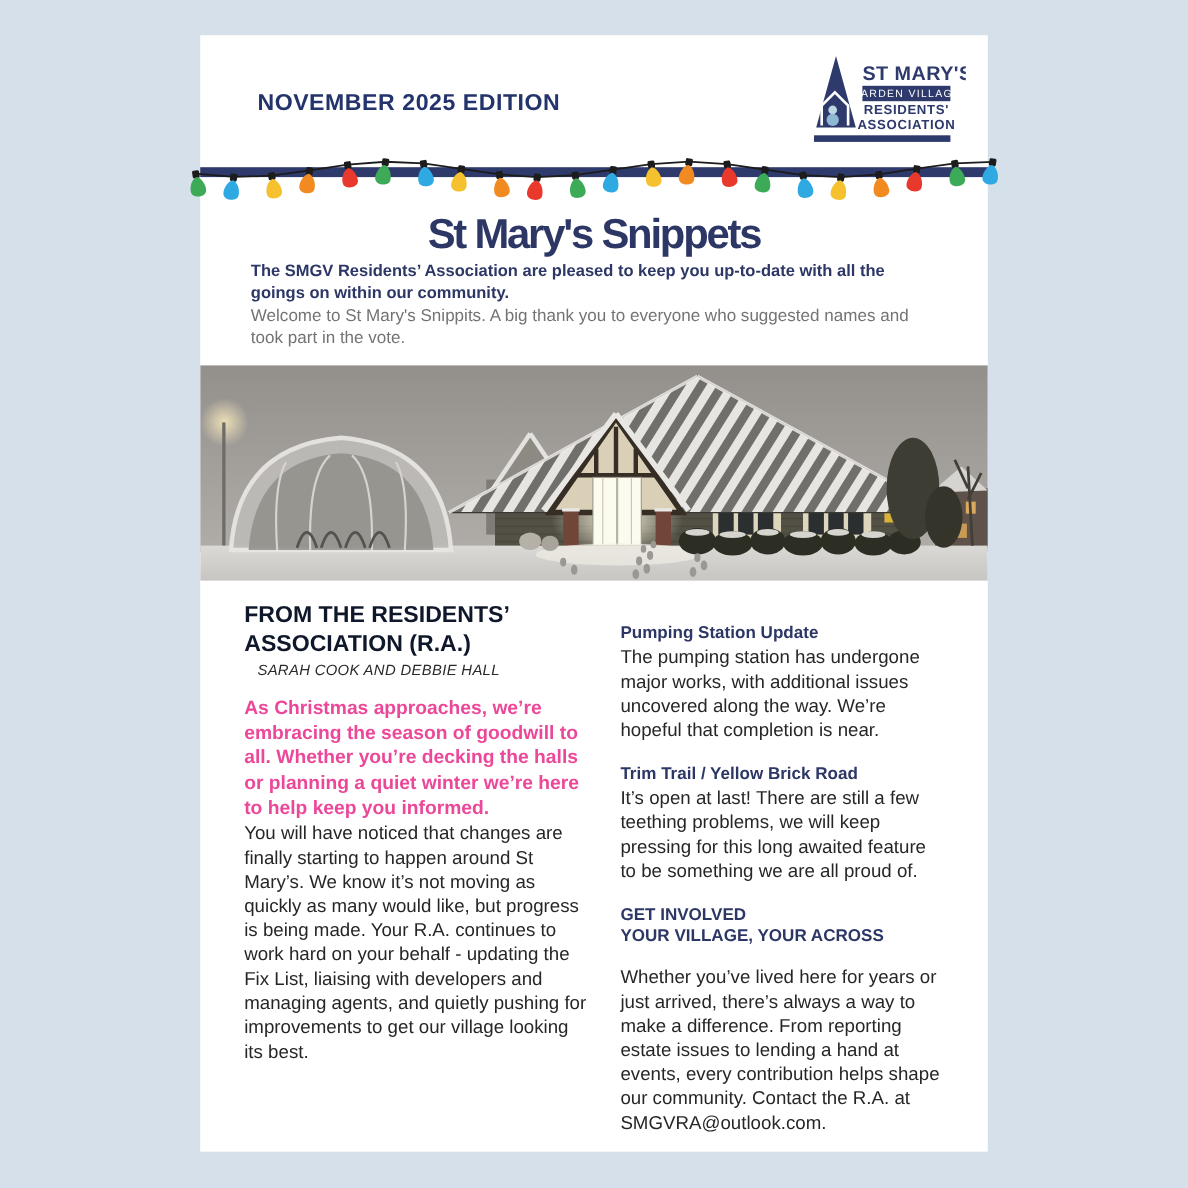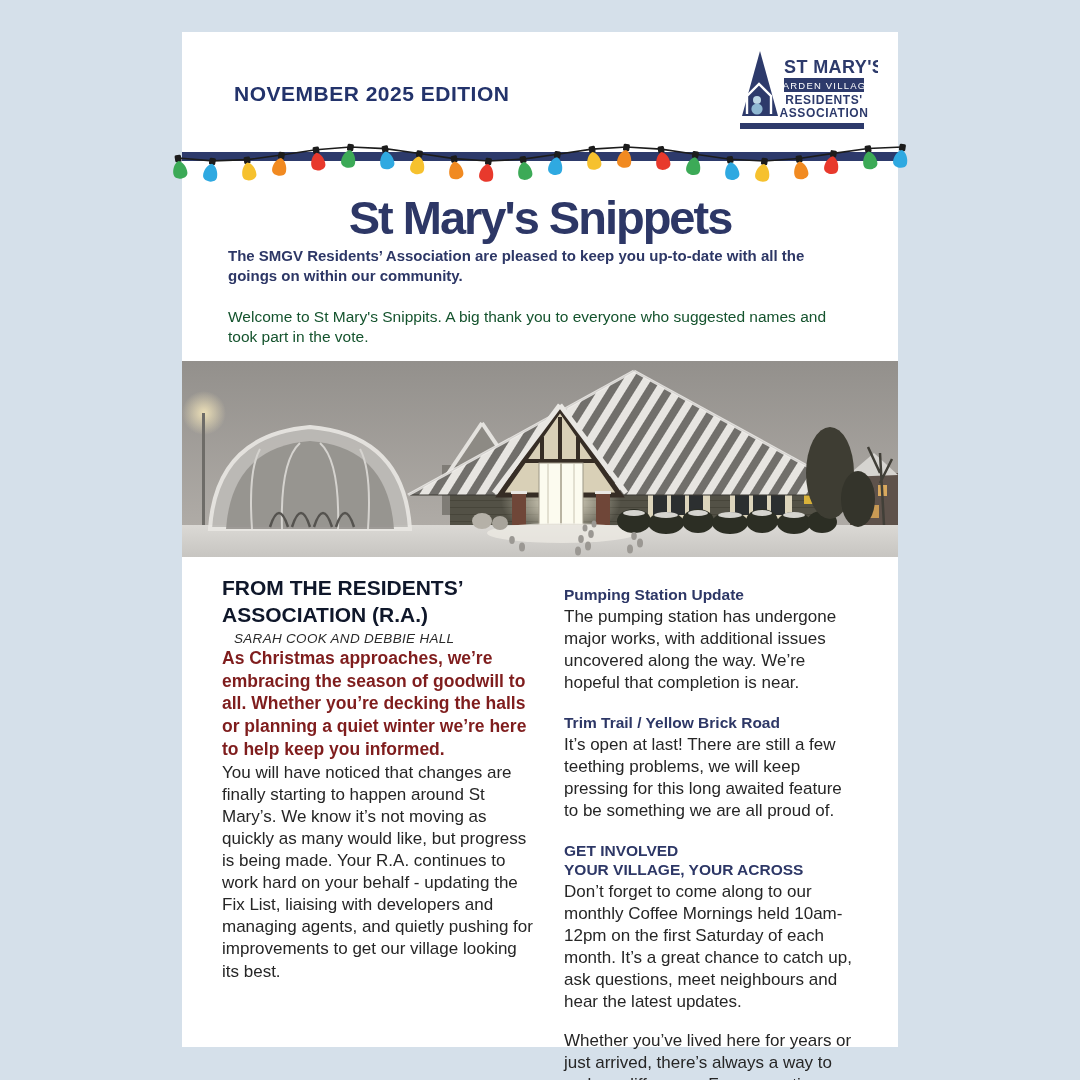--- a/index.html
+++ b/index.html
@@ -23,54 +23,54 @@
     font-size:21px; font-weight:bold; letter-spacing:.5px;
     color:#23336b;
   }
   .logo { position:absolute; right:20px; top:18px; width:152px; height:88px; }
   
   .lights { position:relative; height:48px; margin-top:2px; }
   .lights svg { overflow:visible; display:block; }
   
   .title {
     text-align:center; color:#2d3766;
-    font-size:47px; font-weight:800; letter-spacing:-2px;
+    font-size:38px; font-weight:800; letter-spacing:-2px;
     margin-top:6px; line-height:1.0;
   }
   .intro {
     margin:5px 46px 0 46px;
     font-size:15px; font-weight:bold; color:#2d3766; line-height:1.35;
   }
   .welcome {
-    margin:20px 46px 0 46px;
-    font-size:15.5px; color:#14532d; line-height:1.32;
+    margin:0 46px 0 46px;
+    font-size:15.5px; color:#737373; line-height:1.32;
   }
   
   .photo { margin-top:14px; width:716px; height:196px; }
   .photo svg { display:block; }
   
   .columns { display:flex; padding:18px 40px 0 40px; gap:26px; }
   .col-left  { width:316px; flex:0 0 316px; }
   .col-right { flex:1; }
   .ra-heading {
     font-size:21px; font-weight:bold; color:#0f172a; line-height:1.25;
   }
   .byline {
     font-size:13.5px; font-style:italic; color:#2a2a2a;
     letter-spacing:.3px; margin-top:3px;margin-left:12px;
   }
   .lead {
-    margin-top:1px; font-size:17.5px; font-weight:bold;
-    color:#7f1d1d; line-height:1.3;
+    margin-top:15px; font-size:17.5px; font-weight:bold;
+    color:#ec4899; line-height:1.3;
   }
   .sec-head {
     margin-top:19px; font-size:15.5px; font-weight:bold;
     color:#2d3766; line-height:1.25;
   }
-  .sec-head.first { margin-top:10px; }
+  .sec-head.first { margin-top:20px; }
   .sec-body {
     font-size:17px; color:#262626; line-height:1.3; margin-top:1px;
   }
   .sec-body.follow { margin-top:17px; }
 </style>
 </head>
 <body>
 
 <div class="canvas">
   <div class="page">
@@ -351,19 +351,18 @@
         <h3 class="sec-head first">Pumping Station Update</h3>
         <p class="sec-body">The pumping station has undergone major works, with additional issues uncovered along the way. We’re hopeful that completion is near.</p>
 
         <h3 class="sec-head">Trim Trail / Yellow Brick Road</h3>
         <p class="sec-body">It’s open at last! There are still a few teething problems, we will keep pressing for this long awaited feature to be something we are all proud of.</p>
 
         <h3 class="sec-head">
           <span>GET INVOLVED</span><br>
           <span>YOUR VILLAGE, YOUR ACROSS</span>
         </h3>
-        <p class="sec-body">Don’t forget to come along to our monthly Coffee Mornings held 10am-12pm on the first Saturday of each month. It’s a great chance to catch up, ask questions, meet neighbours and hear the latest updates.</p>
         <p class="sec-body follow">Whether you’ve lived here for years or just arrived, there’s always a way to make a difference. From reporting estate issues to lending a hand at events, every contribution helps shape our community. Contact the R.A. at SMGVRA@outlook.com.</p>
       </div>
     </div>
 
   </div>
 </div>
 
 </body></html>

